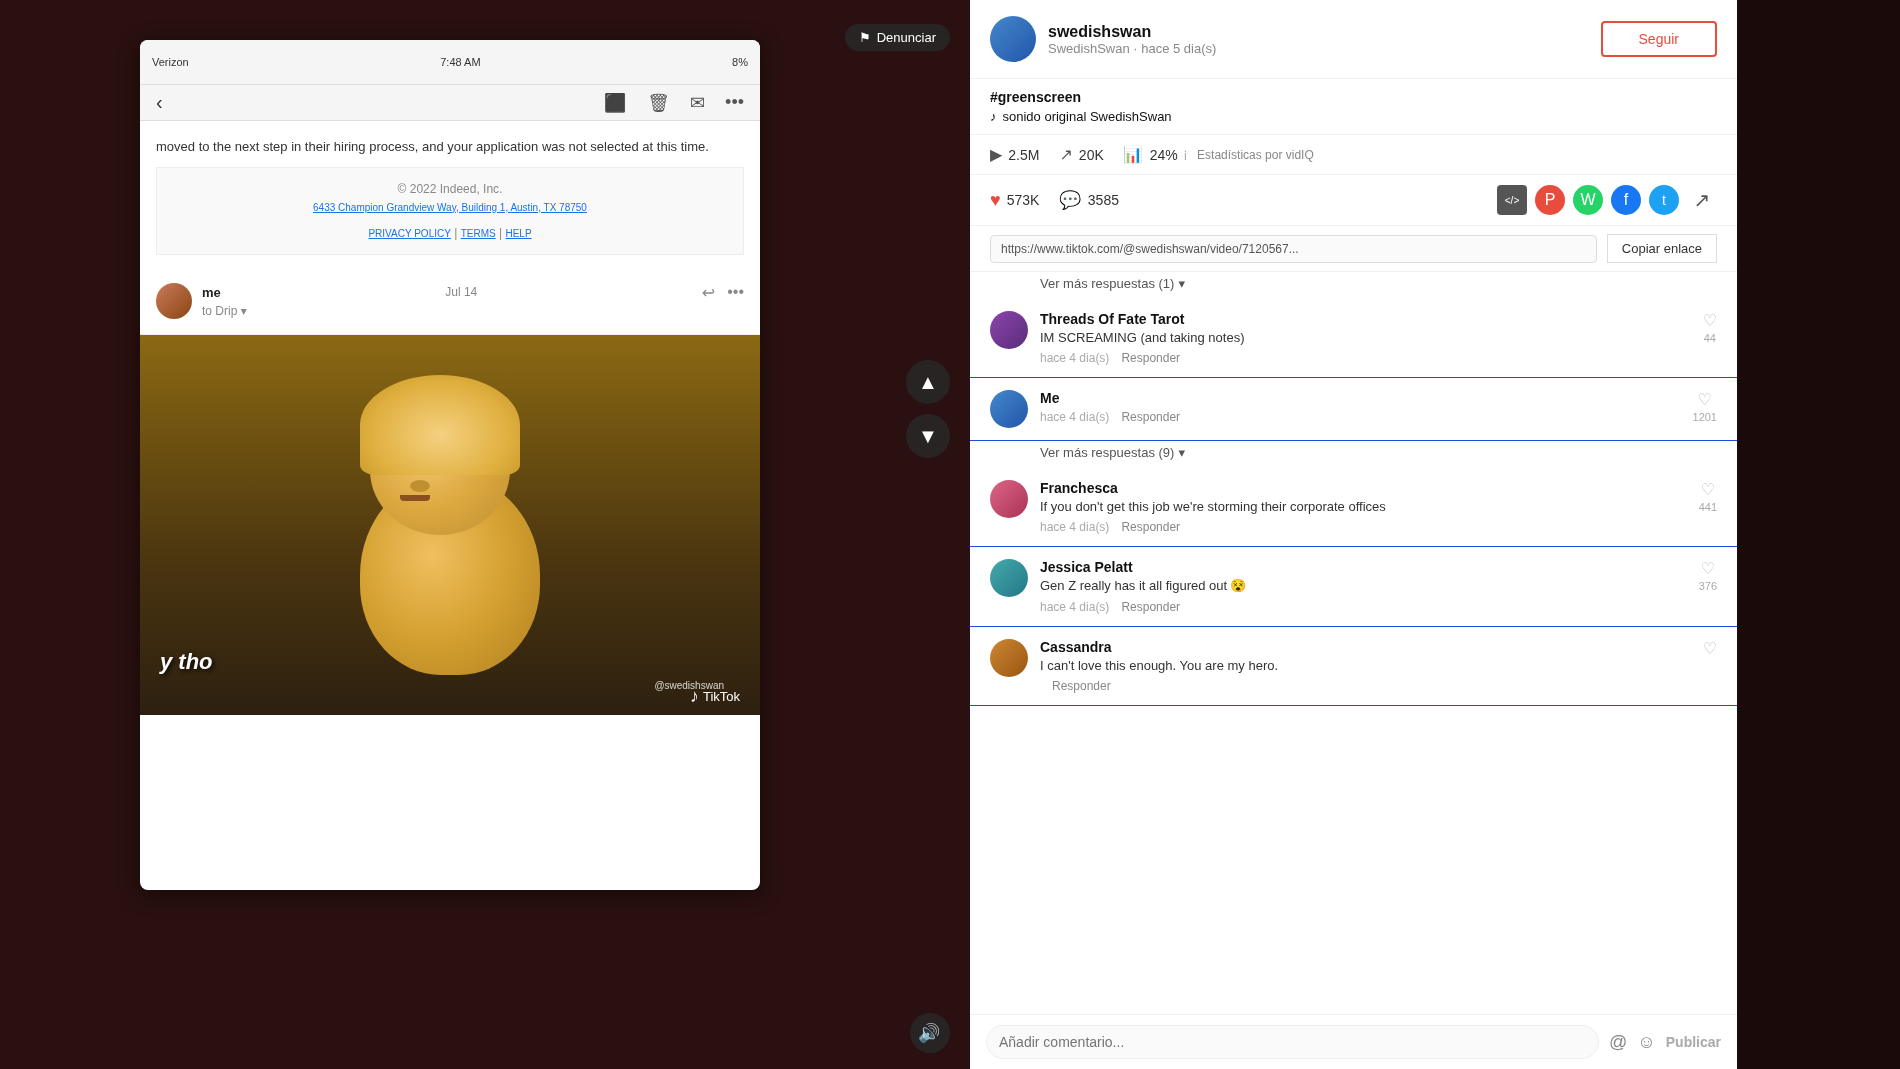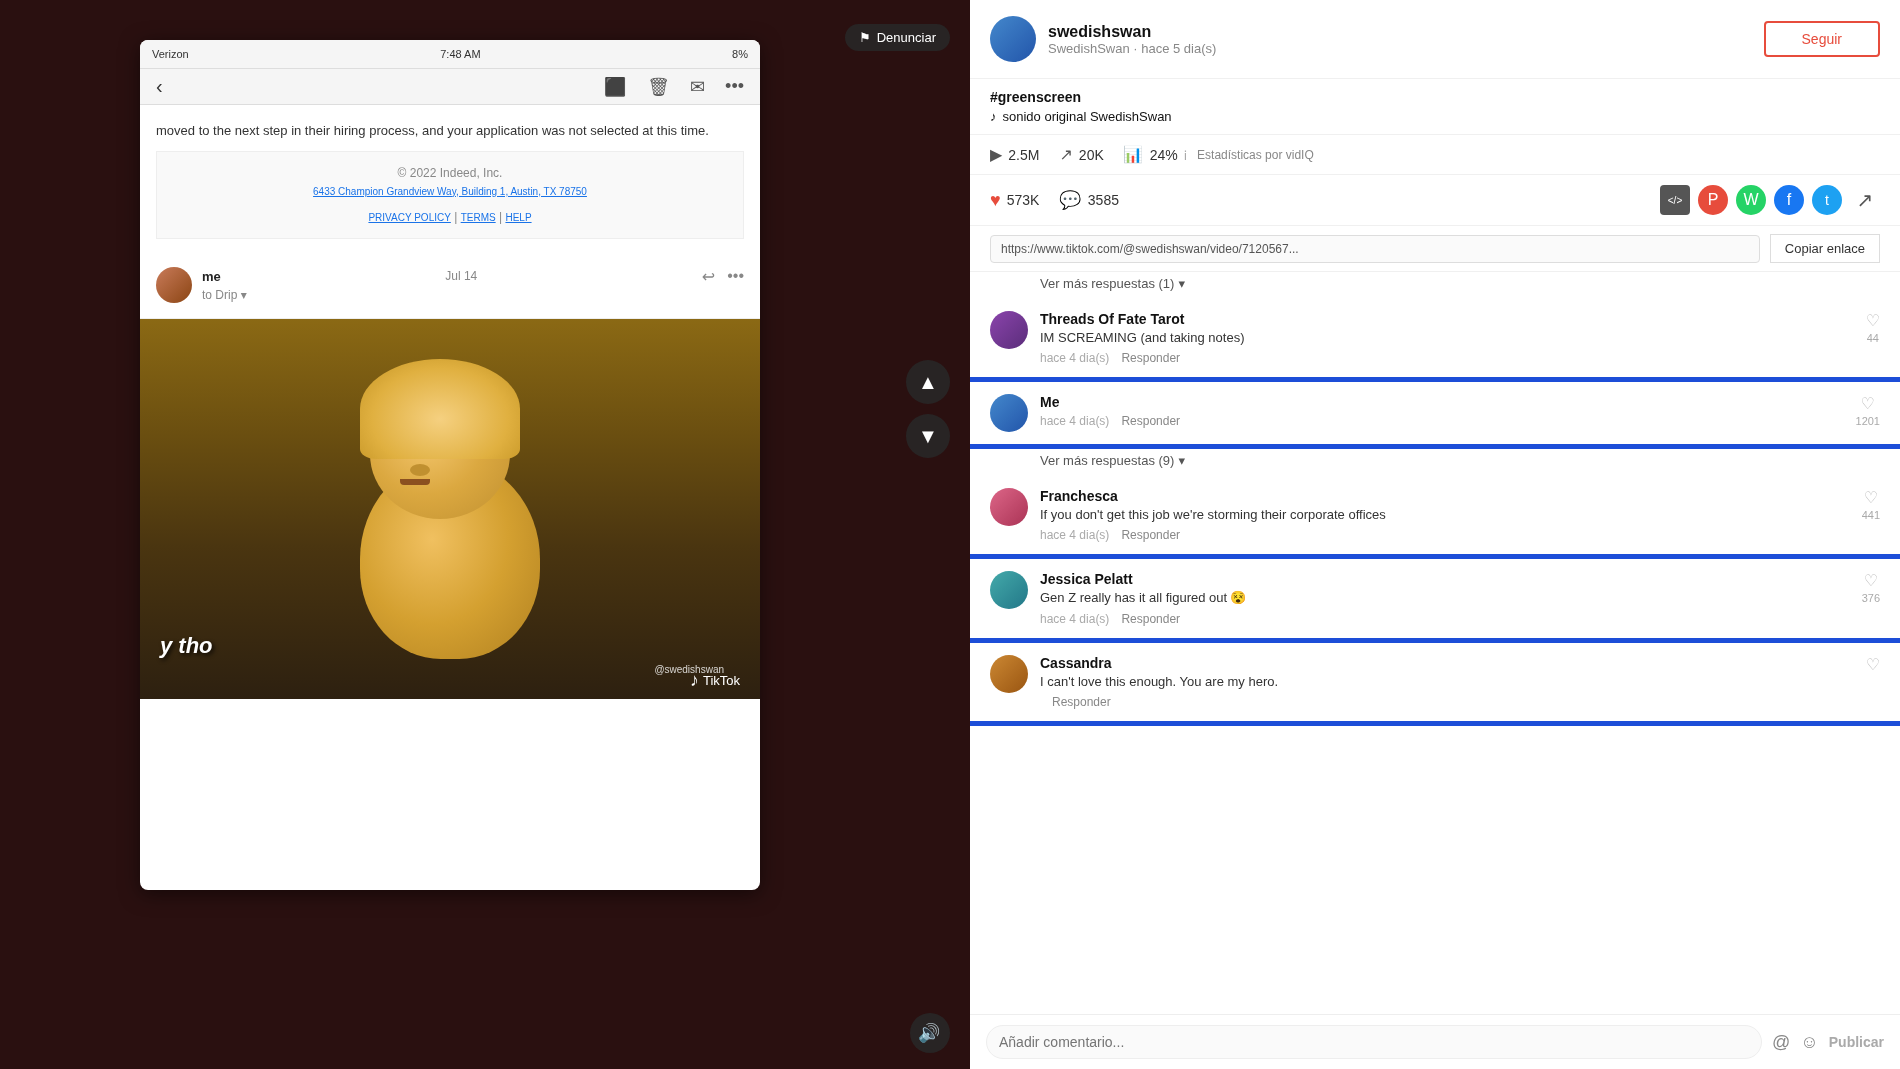--- a/index.html
+++ b/index.html
@@ -31,21 +31,21 @@
       position: absolute;
       top: 40px;
       left: 140px;
       overflow: hidden;
       box-shadow: 0 4px 20px rgba(0,0,0,0.5);
     }
 
     
     .phone-status-bar {
       background: #f5f5f5;
-      padding: 8px 12px;
+      padding: 16px 12px;
       display: flex;
       justify-content: space-between;
       align-items: center;
       font-size: 11px;
       color: #333;
       border-bottom: 1px solid #ddd;
     }
 
     .phone-header {
       background: #f5f5f5;
@@ -276,21 +276,21 @@
       color: white;
       font-size: 18px;
       display: flex;
       align-items: center;
       justify-content: center;
       cursor: pointer;
     }
 
     
     .right-panel {
-      width: 930px;
+      width: 767px;
       height: 1069px;
       background: #fff;
       display: flex;
       flex-direction: column;
       overflow: hidden;
     }
 
     .author-header {
       padding: 16px 20px;
       display: flex;
@@ -451,21 +451,21 @@
       flex: 1;
       overflow-y: auto;
       padding: 0;
     }
 
     .comment-item {
       padding: 12px 20px;
       display: flex;
       align-items: flex-start;
       gap: 12px;
-      border-bottom: 5px solid #1d4ed8;
+      border-bottom: 1px solid #1d4ed8;
     }
 
     .comment-avatar {
       width: 38px;
       height: 38px;
       border-radius: 50%;
       flex-shrink: 0;
     }
 
     .av-purple { background: linear-gradient(135deg, #8B44AC, #5a2d7a); }

